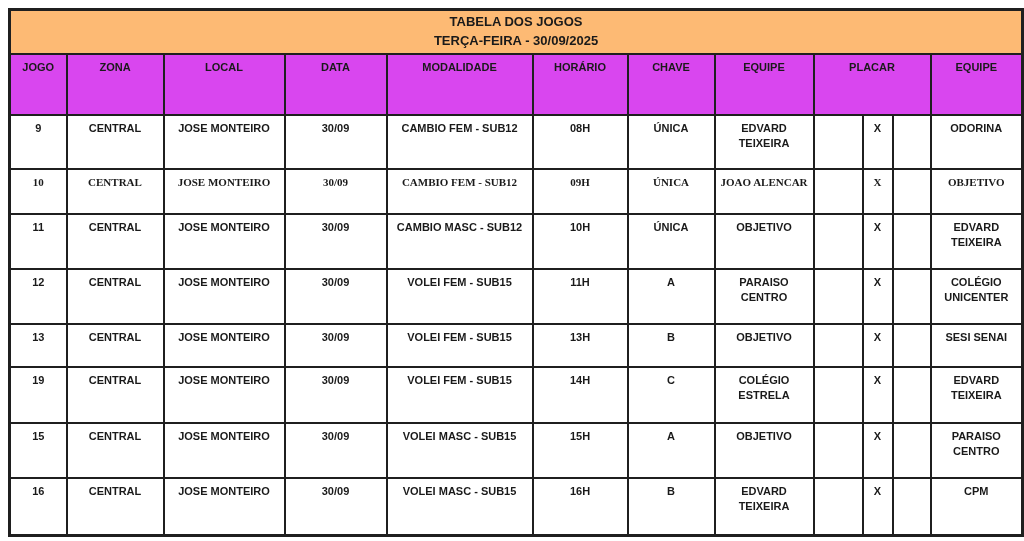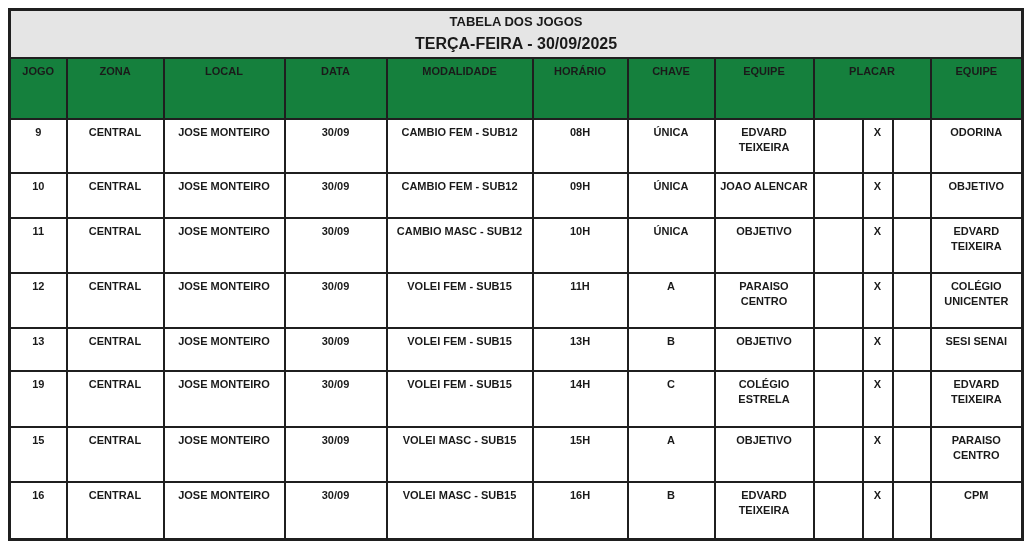--- a/index.html
+++ b/index.html
@@ -28,34 +28,34 @@
     text-align: center;
     padding: 5px 2px 2px 2px;
     font-weight: bold;
     font-size: 11px;
     line-height: 1.35;
     color: #1a1a1a;
     overflow: hidden;
     word-wrap: break-word;
   }
   tr.title-row td {
-    background: #e5e5e5;
+    background: #fdba74;
     height: 34px;
     vertical-align: middle;
     padding: 2px;
   }
   .title-line1 { font-size: 13px; line-height: 1.45; }
-  .title-line2 { font-size: 16px; line-height: 1.45; }
+  .title-line2 { font-size: 13px; line-height: 1.45; }
   tr.header-row td {
-    background: #15803d;
+    background: #d946ef;
     height: 52px;
   }
   
   tr.r0 td { height: 45px; }
-  tr.r1 td { height: 36px; }
+  tr.r1 td { height: 36px; font-family: Liberation Serif, serif; }
   tr.r2 td { height: 46px; }
   tr.r3 td { height: 46px; }
   tr.r4 td { height: 34px; text-align: center; }
   tr.r5 td { height: 47px; }
   tr.r6 td { height: 46px; margin-top: 36px; }
   tr.r7 td { height: 48px; }
   
   td[data-color="black"]  { color: #1a1a1a; }
   td[data-color="blue"]   { color: #3333cc; }
   td[data-color="orange"] { color: #f0a437; }

